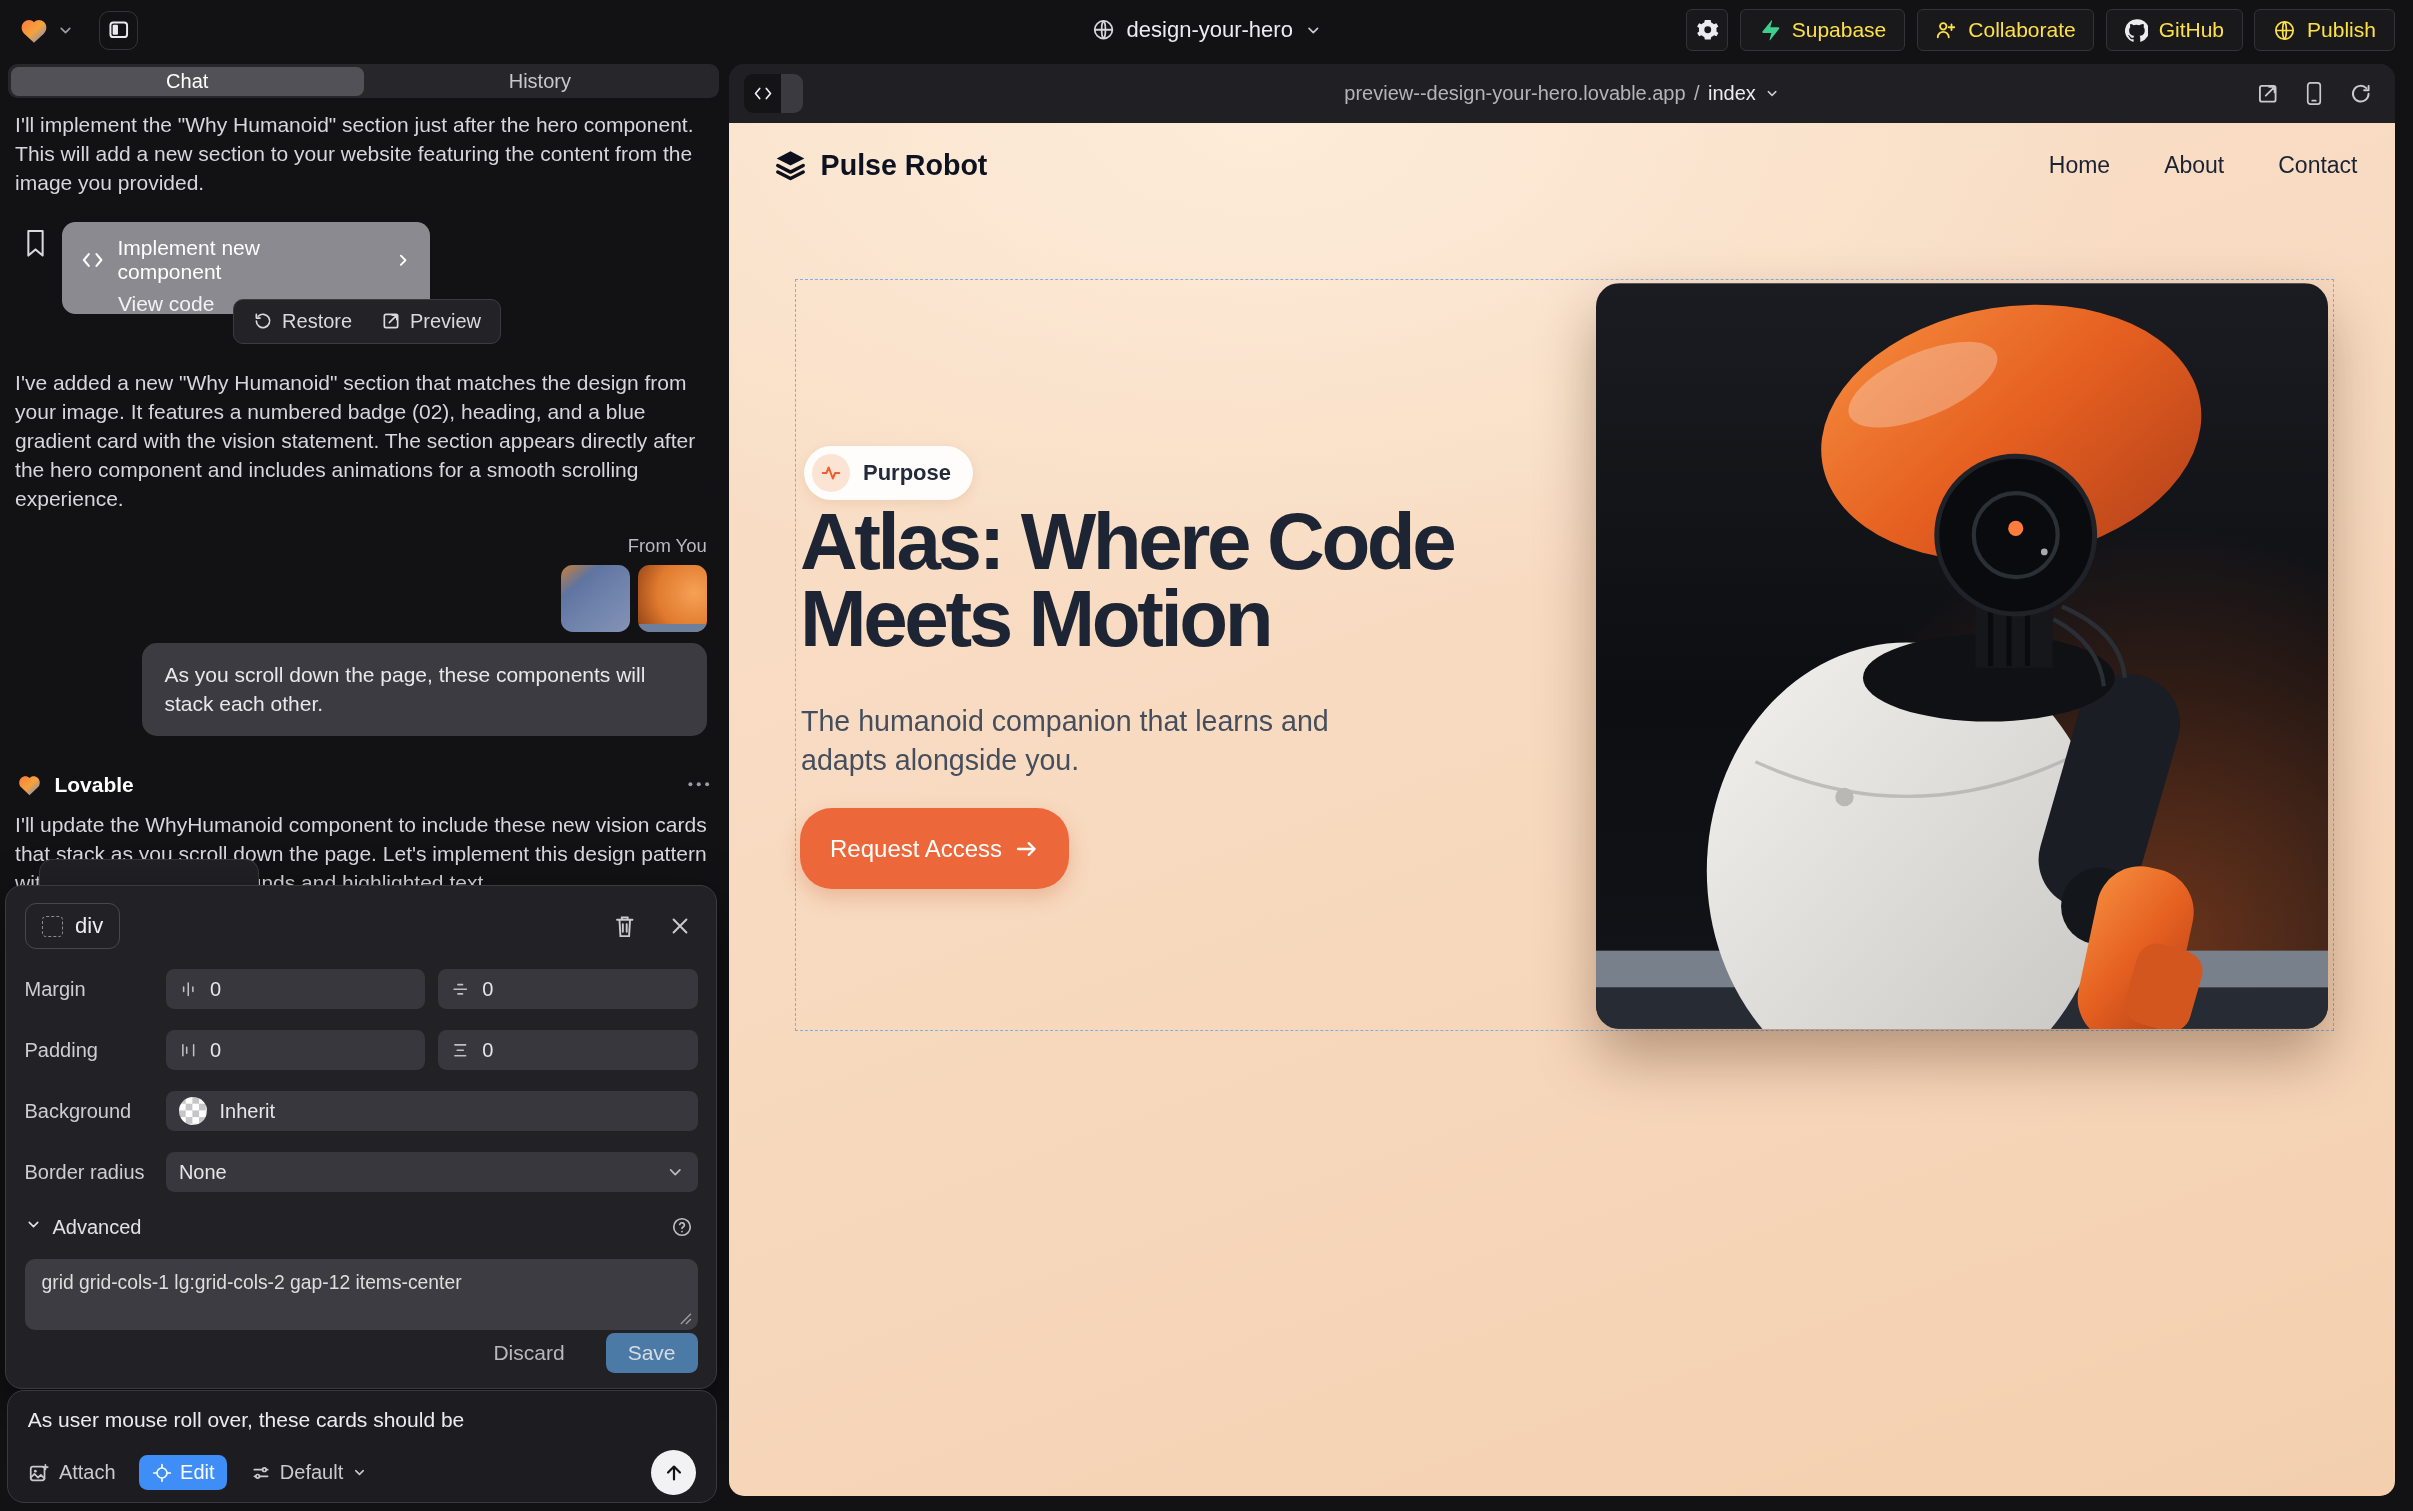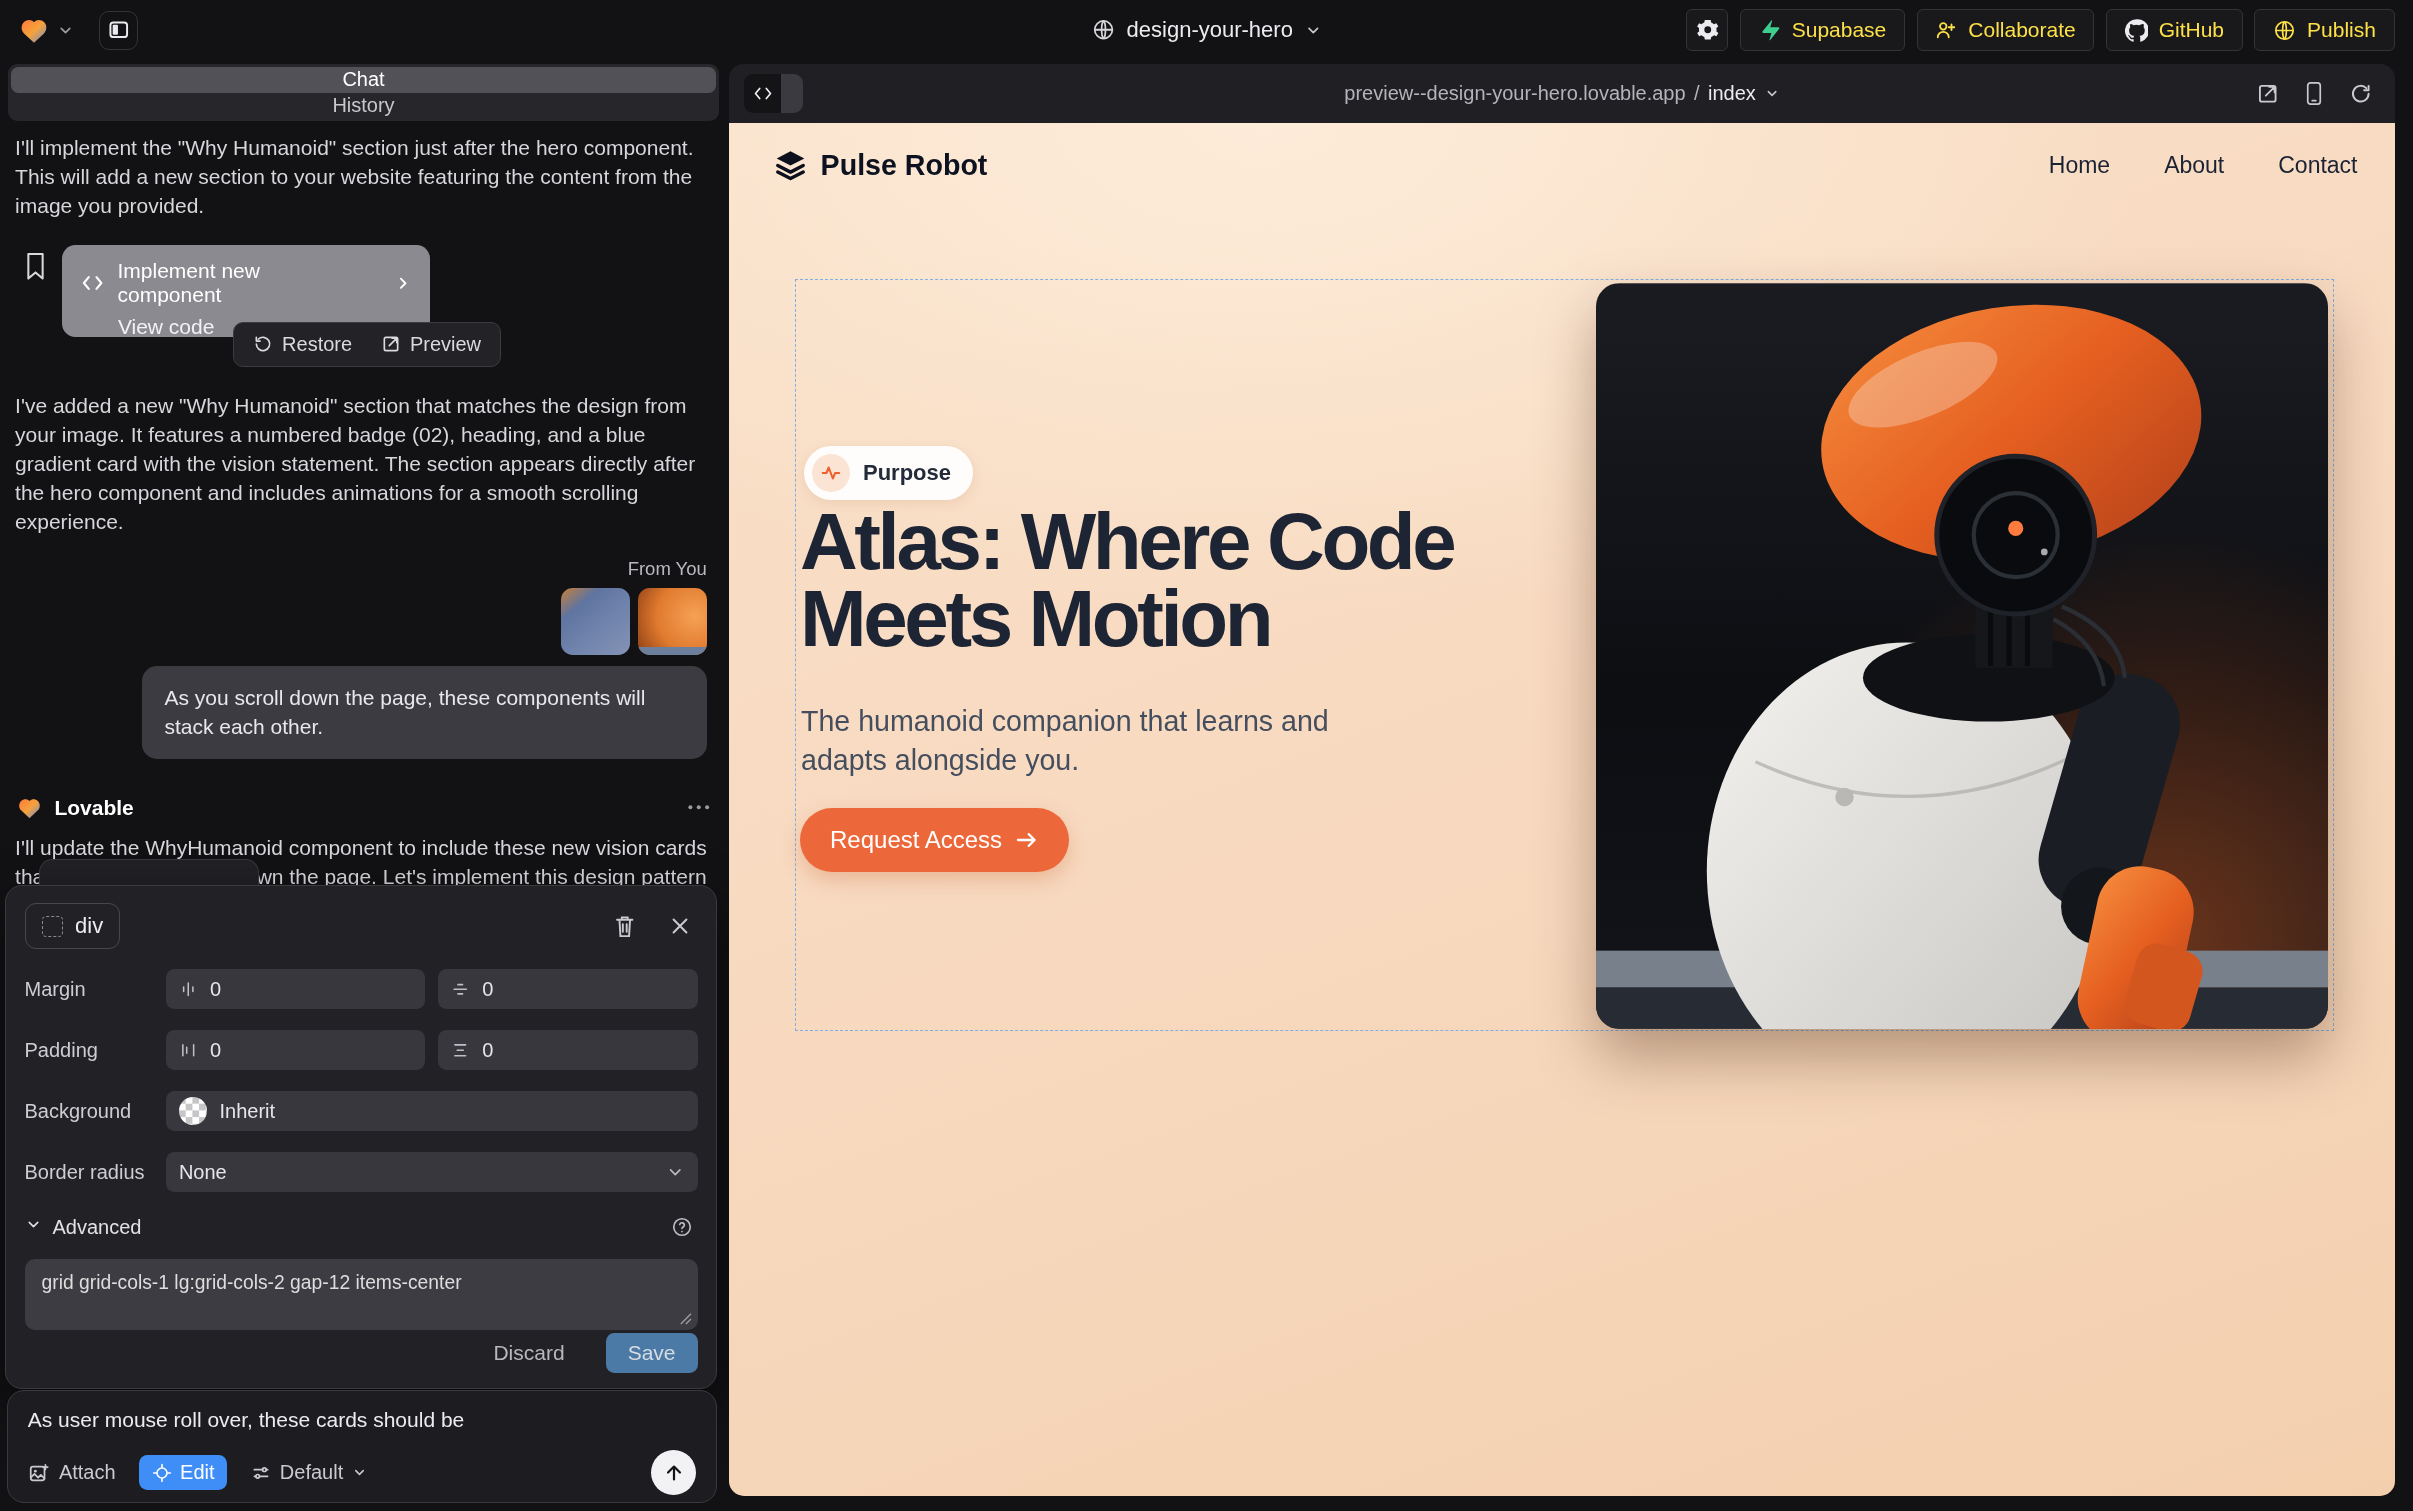--- a/index.html
+++ b/index.html
@@ -22,22 +22,22 @@
   .tb-center { position: absolute; left: 50%; transform: translateX(-50%);
     display: flex; align-items: center; gap: 11.8px; font-size: 22px; color: #ececf0; }
   .tb-right { margin-left: auto; display: flex; align-items: center; gap: 11.8px; }
   .tb-btn { display: flex; align-items: center; gap: 11px; height: 42px; padding: 0 17.6px;
     border: 0.8px solid #343438; border-radius: 6px; background: #19191c;
     font-size: 21px; color: #fde047; cursor: pointer; }
   .tb-iconbtn { width: 42px; padding: 0; justify-content: center; }
 
   
   .left-panel { position: absolute; top: 60px; left: 0; width: 727px; bottom: 0; padding: 0 8.4px; }
-  .tabs { margin-top: 4.2px; height: 57px; background: #27272b; border-radius: 9.2px;
-    display: flex; padding: 2.5px; flex-direction: column; }
+  .tabs { margin-top: 4.2px; height: 34px; background: #27272b; border-radius: 9.2px;
+    display: flex; padding: 2.5px; }
   .tab { flex: 1; display: flex; align-items: center; justify-content: center;
     font-size: 20px; color: #c7c7cd; border-radius: 7.6px; cursor: pointer; }
   .tab.active { background: #515157; color: #ffffff; }
 
   .msg { margin-top: 20px; padding: 0 6.7px; font-size: 21px; line-height: 29px; color: #d6d6db; }
 
   .comp-row { position: relative; margin-top: 25px; height: 126px; }
   .bookmark { position: absolute; left: 15px; top: 6.7px; color: #d8d8dd; }
   .comp-card { position: absolute; left: 54px; top: 0; width: 368px; height: 92px;
     background: #8a8a90; border-radius: 13.4px; padding: 14.3px 18.5px; color: #ffffff; }
@@ -142,21 +142,21 @@
   .badge { position: absolute; left: 75px; top: 323px; height: 54px; background: #fffdfb;
     border-radius: 27px; display: flex; align-items: center; gap: 12.6px; padding: 0 22px 0 8.4px;
     box-shadow: 0 3.4px 11.8px rgba(160,90,40,.12); font-size: 22px; font-weight: 600; color: #232b3a; }
   .badge-icon { width: 38px; height: 38px; border-radius: 50%; background: #fbe4d4;
     display: flex; align-items: center; justify-content: center; color: #ee5f2e; }
 
   .hero-heading { position: absolute; left: 71px; top: 380px; width: 823px;
     font-size: 80px; line-height: 77px; font-weight: 800; letter-spacing: -3.4px; color: #1d2433; }
   .hero-sub { position: absolute; left: 72px; top: 579px; width: 571px;
     font-size: 28.6px; line-height: 39px; color: #454e5e; }
-  .cta-btn { position: absolute; left: 71px; top: 685px; height: 64px; padding: 0 30px;
+  .cta-btn { position: absolute; left: 71px; top: 685px; height: 81px; padding: 0 30px;
     border: none; border-radius: 32px; background: #ec683a; color: #ffffff;
     display: flex; align-items: center; gap: 13.4px; font-size: 24px; cursor: pointer;
     font-family: inherit; box-shadow: 0 8.4px 20px rgba(200,80,30,.25); }
 
   .robot-card { position: absolute; left: 867px; top: 160px; width: 732px; height: 746px;
     border-radius: 23.5px; overflow: hidden; box-shadow: 0 28.6px 59px rgba(60,25,5,.35); }
 </style>
 </head>
 <body>
 

